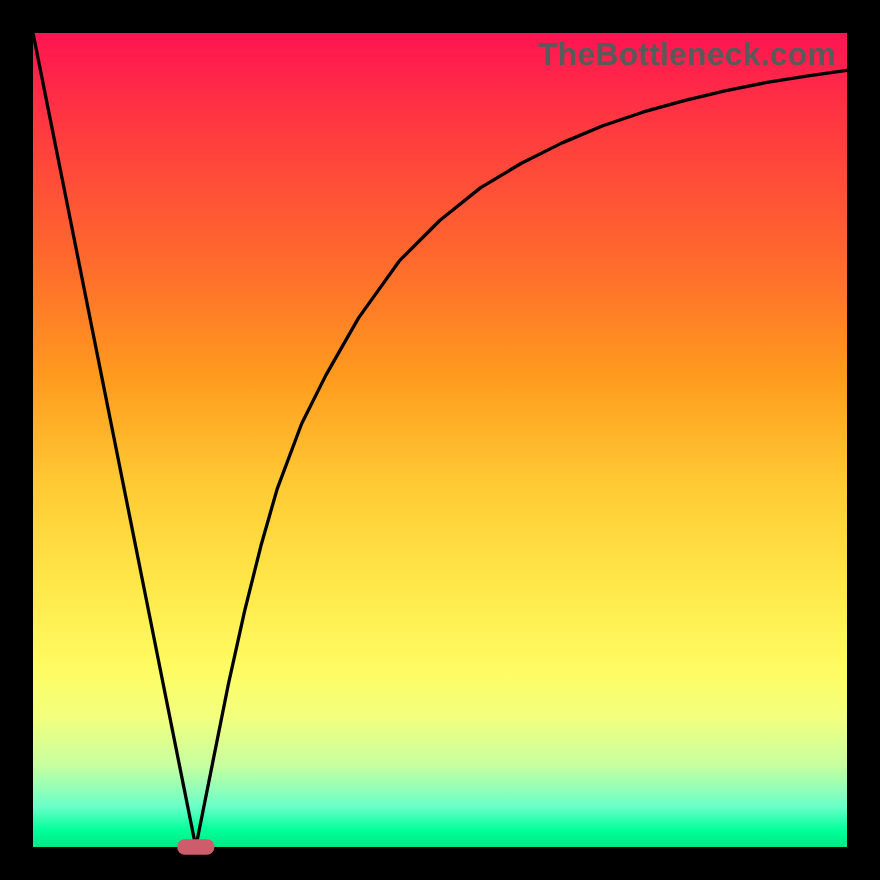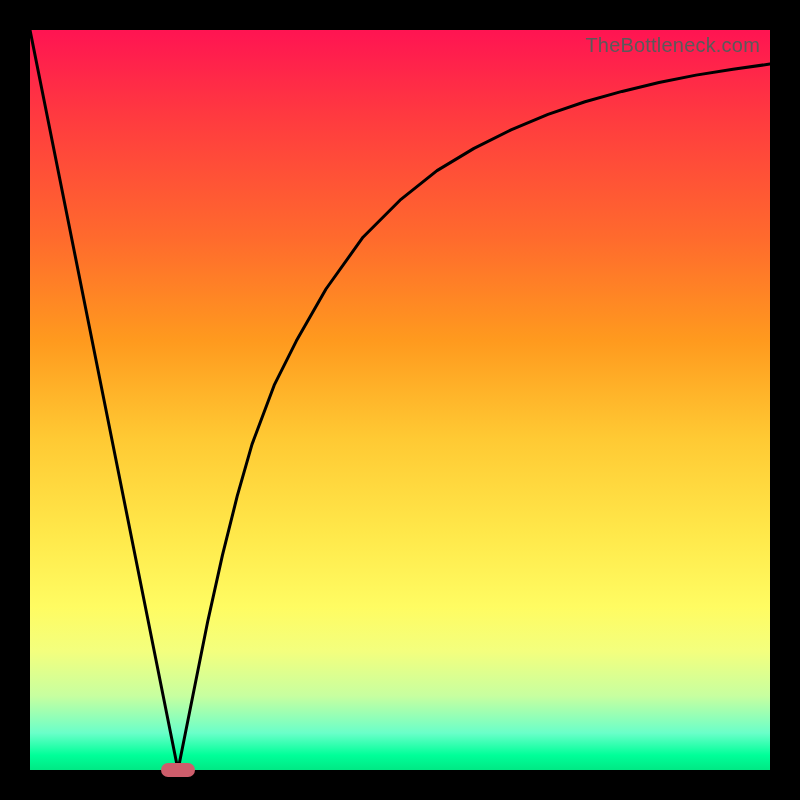--- a/index.html
+++ b/index.html
@@ -36,22 +36,22 @@
       #6affc9 95%,
       #00ff99 98%,
       #00e884 100%
     );
   }
   .watermark {
     position: absolute;
     top: 4px;
     right: 10px;
     color: #5a5a5a;
-    font-size: 20px;
-    font-weight: 400;
+    font-size: 29px;
+    font-weight: 700;
     letter-spacing: 0.2px;
     user-select: none;
   }
   svg.curve {
     position: absolute;
     left: 0;
     top: 0;
     width: 740px;
     height: 740px;
   }

